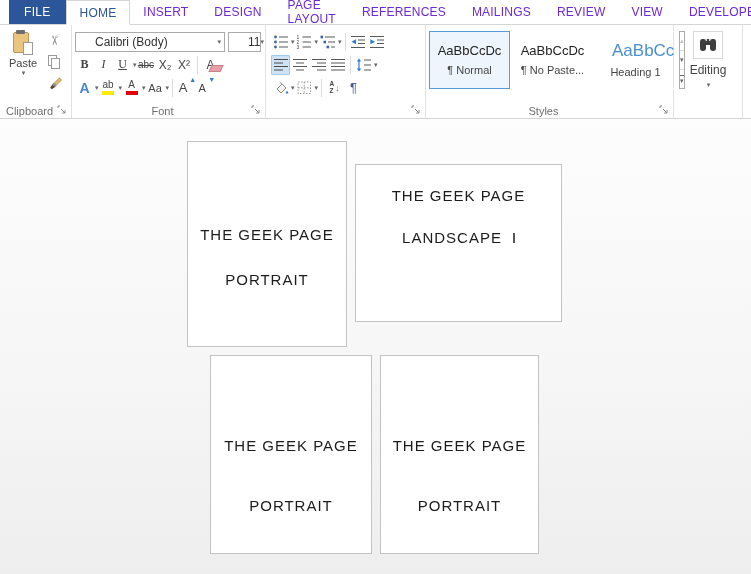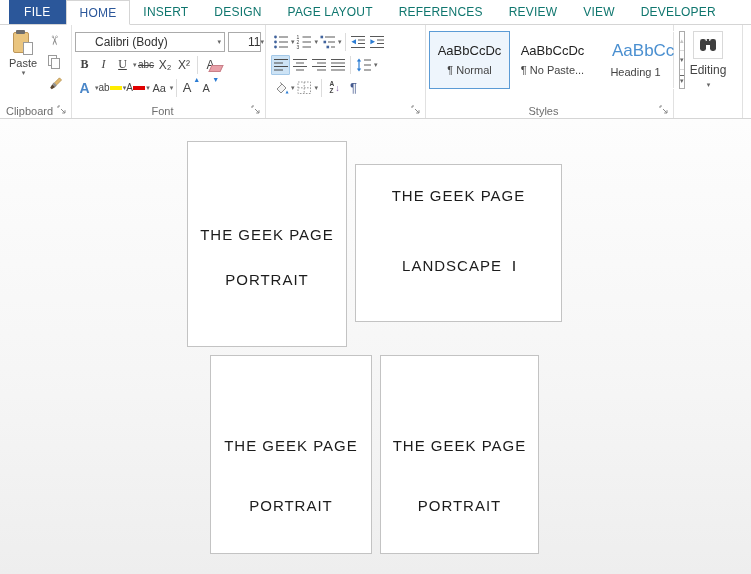--- a/index.html
+++ b/index.html
@@ -5,21 +5,21 @@
   * { margin:0; padding:0; box-sizing:border-box; }
   html,body { width:751px; height:574px; overflow:hidden; background:#fff;
     font-family:"Liberation Sans", sans-serif; -webkit-font-smoothing:antialiased; }
   .app { width:751px; height:574px; display:flex; flex-direction:column; }
 
   
   .tabbar { height:25px; background:#fff; display:flex; align-items:stretch;
     border-bottom:1px solid #d5d5d5; font-size:12px; flex:0 0 25px; }
   .file-tab { background:#2b579a; color:#fff; padding:0 15px; margin-left:9px;
     display:flex; align-items:center; letter-spacing:.3px; cursor:default; }
-  .tab { padding:0 13px; display:flex; align-items:center; color:#0f766e;
+  .tab { padding:0 13px; display:flex; align-items:center; color:#6d28d9;
     letter-spacing:.2px; cursor:default; }
   .tab.active { background:#fff; border:1px solid #d5d5d5; border-bottom:1px solid #fff;
     color:#2b579a; margin-bottom:-1px; position:relative; z-index:2; }
 
   
   .ribbon { height:94px; flex:0 0 94px; background:#fff; display:flex;
     border-bottom:1px solid #d5d5d5; }
   .group { position:relative; border-right:1px solid #e1e1e1; padding:5px 3px 16px 3px; }
   .group-label { position:absolute; bottom:1px; left:0; right:12px; text-align:center;
     font-size:11px; color:#6e6e6e; white-space:nowrap; }
@@ -58,21 +58,21 @@
   .c-size { width:33px; }
   .b-b { font-weight:bold; font-size:12px; font-family:"Liberation Serif", serif; }
   .b-i { font-style:italic; font-size:12px; font-family:"Liberation Serif", serif; }
   .b-u { text-decoration:underline; font-size:12px; font-family:"Liberation Serif", serif; }
   .b-st { text-decoration:line-through; font-size:10px; }
   .b-sub,.b-sup { font-size:12px; }
   .eraser-ic { position:relative; width:20px; font-size:12px; }
   .eraser-block { position:absolute; right:-1px; bottom:3px; width:12px; height:7px;
     background:#e8a0a8; border:1px solid #c87f88; transform:skewX(-25deg); }
   .b-fx { color:#4a86c8; font-size:14px; font-weight:bold; }
-  .colbar { display:flex; align-items:center; line-height:1; }
+  .colbar { display:flex; flex-direction:column; align-items:center; line-height:1; }
   .colbar .t { font-size:10px; }
   .colbar .bar { width:12px; height:4px; margin-top:1px; }
   .bar-yellow { background:#ffed00; }
   .bar-red { background:#e00000; }
   .b-case { font-size:11px; }
   .b-grow,.b-shrink { font-size:13px; position:relative; padding-right:5px; }
   .b-shrink { font-size:11px; }
   .b-grow em,.b-shrink em { position:absolute; top:-2px; right:-1px; font-style:normal;
     font-size:7px; color:#2b7cd3; }
 
@@ -116,39 +116,40 @@
 
   
   .docarea { position:relative; flex:1;
     background:linear-gradient(180deg,#fdfdfd 0%,#f6f6f6 55%,#eeeeee 100%); }
   .page { position:absolute; background:#fff; border:1px solid #c3c3c3; }
   .pline { position:absolute; left:0; right:0; text-align:center; font-size:15px;
     letter-spacing:1px; color:#1c1c1c; white-space:nowrap; }
   .p1 { left:187px; top:22px; width:160px; height:206px; }
   .p1 .l1 { top:84px; } .p1 .l2 { top:129px; }
   .p2 { left:355px; top:45px; width:207px; height:158px; }
-  .p2 .l1 { top:22px; } .p2 .l2 { top:92px; }
+  .p2 .l1 { top:22px; } .p2 .l2 { top:64px; }
   .p3 { left:210px; top:236px; width:162px; height:199px; }
   .p4 { left:380px; top:236px; width:159px; height:199px; }
   .p3 .l1,.p4 .l1 { top:81px; } .p3 .l2,.p4 .l2 { top:141px; }
   .caret { display:inline-block; width:2px; height:10px; background:#555;
     margin-left:11px; }
 </style>
 </head>
 <body>
 
 <div class="app">
 
   <div class="tabbar">
     <div class="file-tab">FILE</div>
     <div class="tab active">HOME</div>
     <div class="tab">INSERT</div>
     <div class="tab">DESIGN</div>
     <div class="tab">PAGE LAYOUT</div>
     <div class="tab">REFERENCES</div>
+    <div class="tab">MAILINGS</div>
     <div class="tab">REVIEW</div>
     <div class="tab">VIEW</div>
     <div class="tab">DEVELOPER</div>
   </div>
 
   <div class="ribbon">
 
     <div class="group g-clip">
       <div class="paste-btn">
         <span class="clip-ic">

